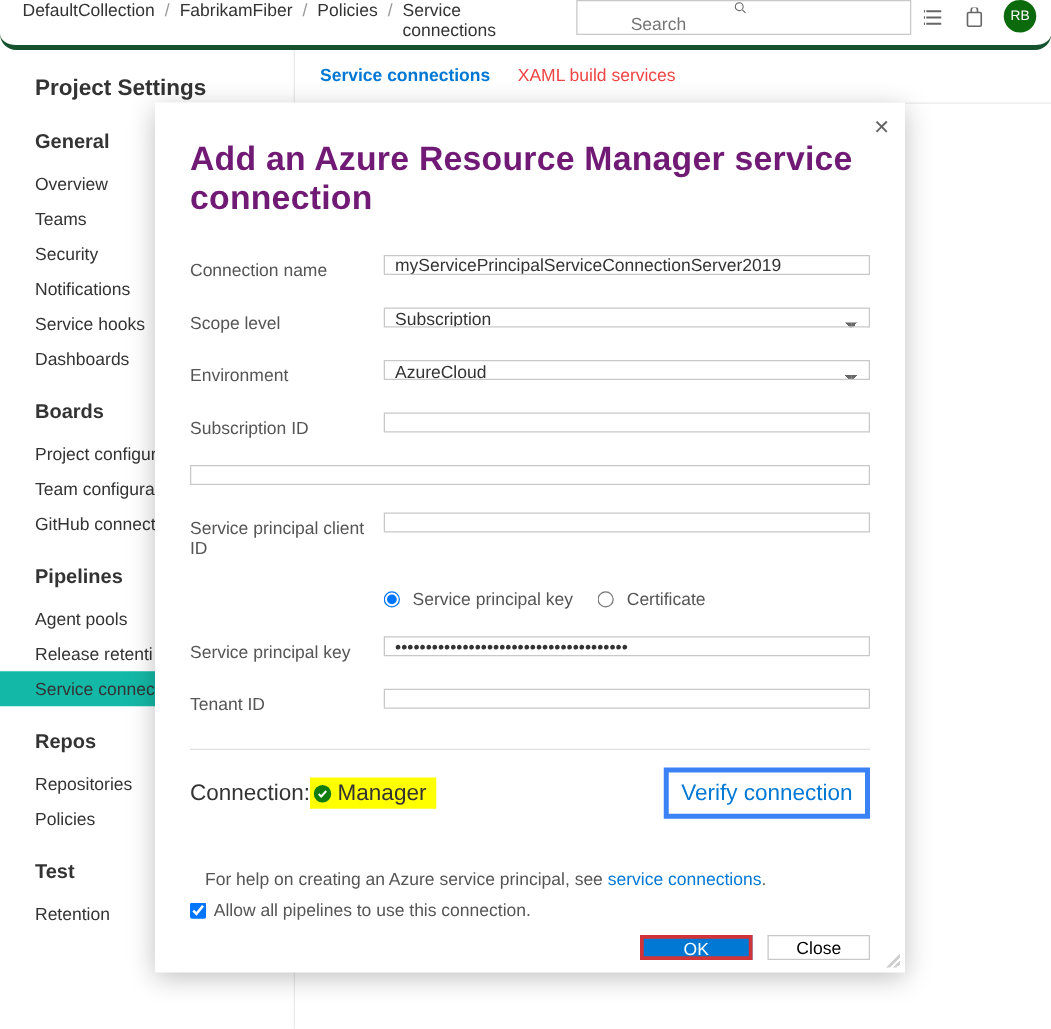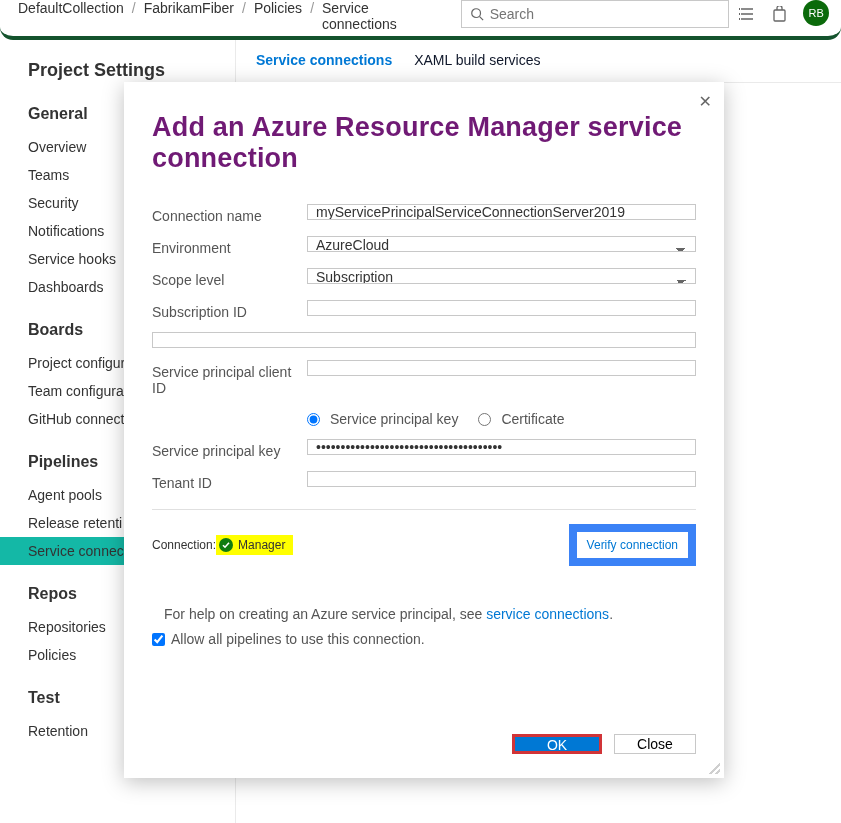--- a/index.html
+++ b/index.html
@@ -1,59 +1,59 @@
 <!DOCTYPE html>
 <html><head>
 <meta charset="utf-8">
 <style>
   * { box-sizing: border-box; margin: 0; padding: 0; }
   body { font-family: "Segoe UI", -apple-system, Tahoma, sans-serif; font-size: 14px; color:#333; background:#fff; width:841px; height:823px; overflow:hidden; position:relative; }
   
   .topbar { display:flex; align-items:flex-start; height:40px; padding:0 12px; border-bottom:4px solid #14532d; font-size:14px; color:#333;border-radius:13px; }
   .crumb { padding:0 6px; color:#333; cursor:pointer; }
   .crumb-sep { color:#999; padding:0 2px; }
-  .search-box { display:flex; align-items:center; border:1px solid #c8c8c8; height:28px; margin-left:8px; padding:0 8px; width:270px; }
+  .search-box { display:flex; align-items:center; border:1px solid #c8c8c8; height:28px; margin-left:8px; padding:0 8px; width:270px;flex-direction:column; }
   .search-box svg { margin-right:6px; }
   .search-box input { border:none; outline:none; font-size:14px; flex:1; background:transparent; }
   .topbar-spacer { flex:1; }
   .top-icon { width:28px; height:28px; display:flex; align-items:center; justify-content:center; color:#555; margin-left:4px; cursor:pointer; }
   .avatar { width:26px; height:26px; border-radius:50%; background:#0b6a0b; color:#fff; font-size:11px; display:flex; align-items:center; justify-content:center; margin-left:10px; cursor:pointer; }
   
   .content { display:flex; height:calc(100% - 40px); }
   .sidebar { width:236px; border-right:1px solid #eaeaea; padding:20px 0 0 28px; overflow:hidden; white-space:nowrap; }
   .settings-title { font-size:18px; font-weight:600; margin-bottom:24px; }
   .side-section { font-size:16px; font-weight:600; margin:20px 0 10px 0; }
   .side-item { font-size:14px; color:#333; padding:6px 0; cursor:pointer; }
   .side-item.active { background:#14b8a6; margin-left:-28px; padding-left:28px; }
   
   .main { flex:1; position:relative; }
   .tabs { display:flex; font-size:14px; padding:12px 20px 8px; border-bottom:1px solid #eaeaea; }
-  .tab { margin-right:22px; cursor:pointer; color:#0f172a; padding-bottom:6px; }
+  .tab { margin-right:22px; cursor:pointer; color:#ef4444; padding-bottom:6px; }
   .tab.active { color:#0078d4; font-weight:600; }
   
   .dialog { position:absolute; top:82px; left:124px; width:600px; height:696px; background:#fff; box-shadow:0 4px 20px rgba(0,0,0,0.25); padding:16px 28px 24px 28px; display:flex; flex-direction:column; }
   .dialog-close { position:absolute; top:10px; right:12px; font-size:16px; color:#666; cursor:pointer; }
   .dialog-title { font-size:27px; font-weight:700; color:#701a75; margin:14px 0 30px 0; letter-spacing:0.2px; }
-  .form-row { display:flex; align-items:flex-start; margin-bottom:12px; }
+  .form-row { display:flex; align-items:flex-start; margin-bottom:22px; }
   .form-row label { width:155px; font-size:14px; color:#555; padding-top:4px; }
   .form-row .ctrl { flex:1; }
   .tinput, .tselect { width:100%; border:1px solid #c8c8c8; height:16px; padding:0 8px; font-size:14px; color:#333; background:#fff; }
   .tselect { appearance:none; padding-right:24px; background:
     linear-gradient(45deg, transparent 50%, #666 50%) calc(100% - 14px) 11px / 5px 5px no-repeat,
     linear-gradient(-45deg, transparent 50%, #666 50%) calc(100% - 9px) 11px / 5px 5px no-repeat;
   }
   .radio-row { display:flex; align-items:center; gap:6px; padding:3px 0 0 0; font-size:14px; color:#333; }
   .radio-row label { width:auto; padding:0; margin-right:14px; cursor:pointer; }
   .radio-row input { margin-right:4px; }
   .divider { border-top:1px solid #e0e0e0; margin:6px 0 14px 0; }
-  .conn-row { display:flex; align-items:center; justify-content:space-between; font-size:12px; }
+  .conn-row { display:flex; align-items:center; justify-content:space-between; font-size:18px; }
   .conn-left { display:flex; align-items:center; }
   .verified-badge { display:inline-flex; align-items:center; background:#ffff00; padding:2px 8px 2px 2px; }
   .verified-badge svg { margin-right:4px; }
-  .verify-link { color:#0078d4; cursor:pointer; border:8px solid #3b82f6; padding:6px 10px; }
+  .verify-link { color:#0078d4; cursor:pointer; border:4px solid #3b82f6; padding:6px 10px; }
   .help-text { font-size:14px; color:#555; margin-top:38px; line-height:1.5;margin-left:12px; }
   .help-text a { color:#0078d4; text-decoration:none; cursor:pointer; }
   .chk-row { display:flex; align-items:center; margin-top:6px; font-size:14px; color:#555; gap:6px; }
   .dlg-spacer { flex:1; }
   .dlg-buttons { display:flex; justify-content:flex-end; gap:12px; margin-top:12px; }
   .btn { height:20px; min-width:82px; border:1px solid #c8c8c8; background:#fff; font-size:14px; cursor:pointer; }
   .btn-primary { background:#0078d4; color:#fff; border:3px solid #d13438; min-width:90px; }
   .resize-grip { position:absolute; bottom:4px; right:4px; width:14px; height:14px; opacity:.4; }
   .resize-grip::before { content:""; position:absolute; inset:0;
     background:
@@ -132,26 +132,26 @@
 
 <div class="dialog">
   <div class="dialog-close">✕</div>
   <div class="dialog-title">Add an Azure Resource Manager service connection</div>
 
   <div class="form-row">
     <label>Connection name</label>
     <div class="ctrl"><input class="tinput" value="myServicePrincipalServiceConnectionServer2019" style=""></div>
   </div>
   <div class="form-row">
+    <label>Scope level</label>
+    <div class="ctrl"><select class="tselect"><option>Subscription</option></select></div>
+  </div>
+  <div class="form-row">
     <label>Environment</label>
     <div class="ctrl"><select class="tselect"><option>AzureCloud</option></select></div>
-  </div>
-  <div class="form-row">
-    <label>Scope level</label>
-    <div class="ctrl"><select class="tselect"><option>Subscription</option></select></div>
   </div>
   <div class="form-row">
     <label>Subscription ID</label>
     <div class="ctrl"><input class="tinput" value="" style=""></div>
   </div>
   <div class="form-row">
     <div class="ctrl"><input class="tinput" value="" style=""></div>
   </div>
   <div class="form-row">
     <label>Service principal client ID</label>

